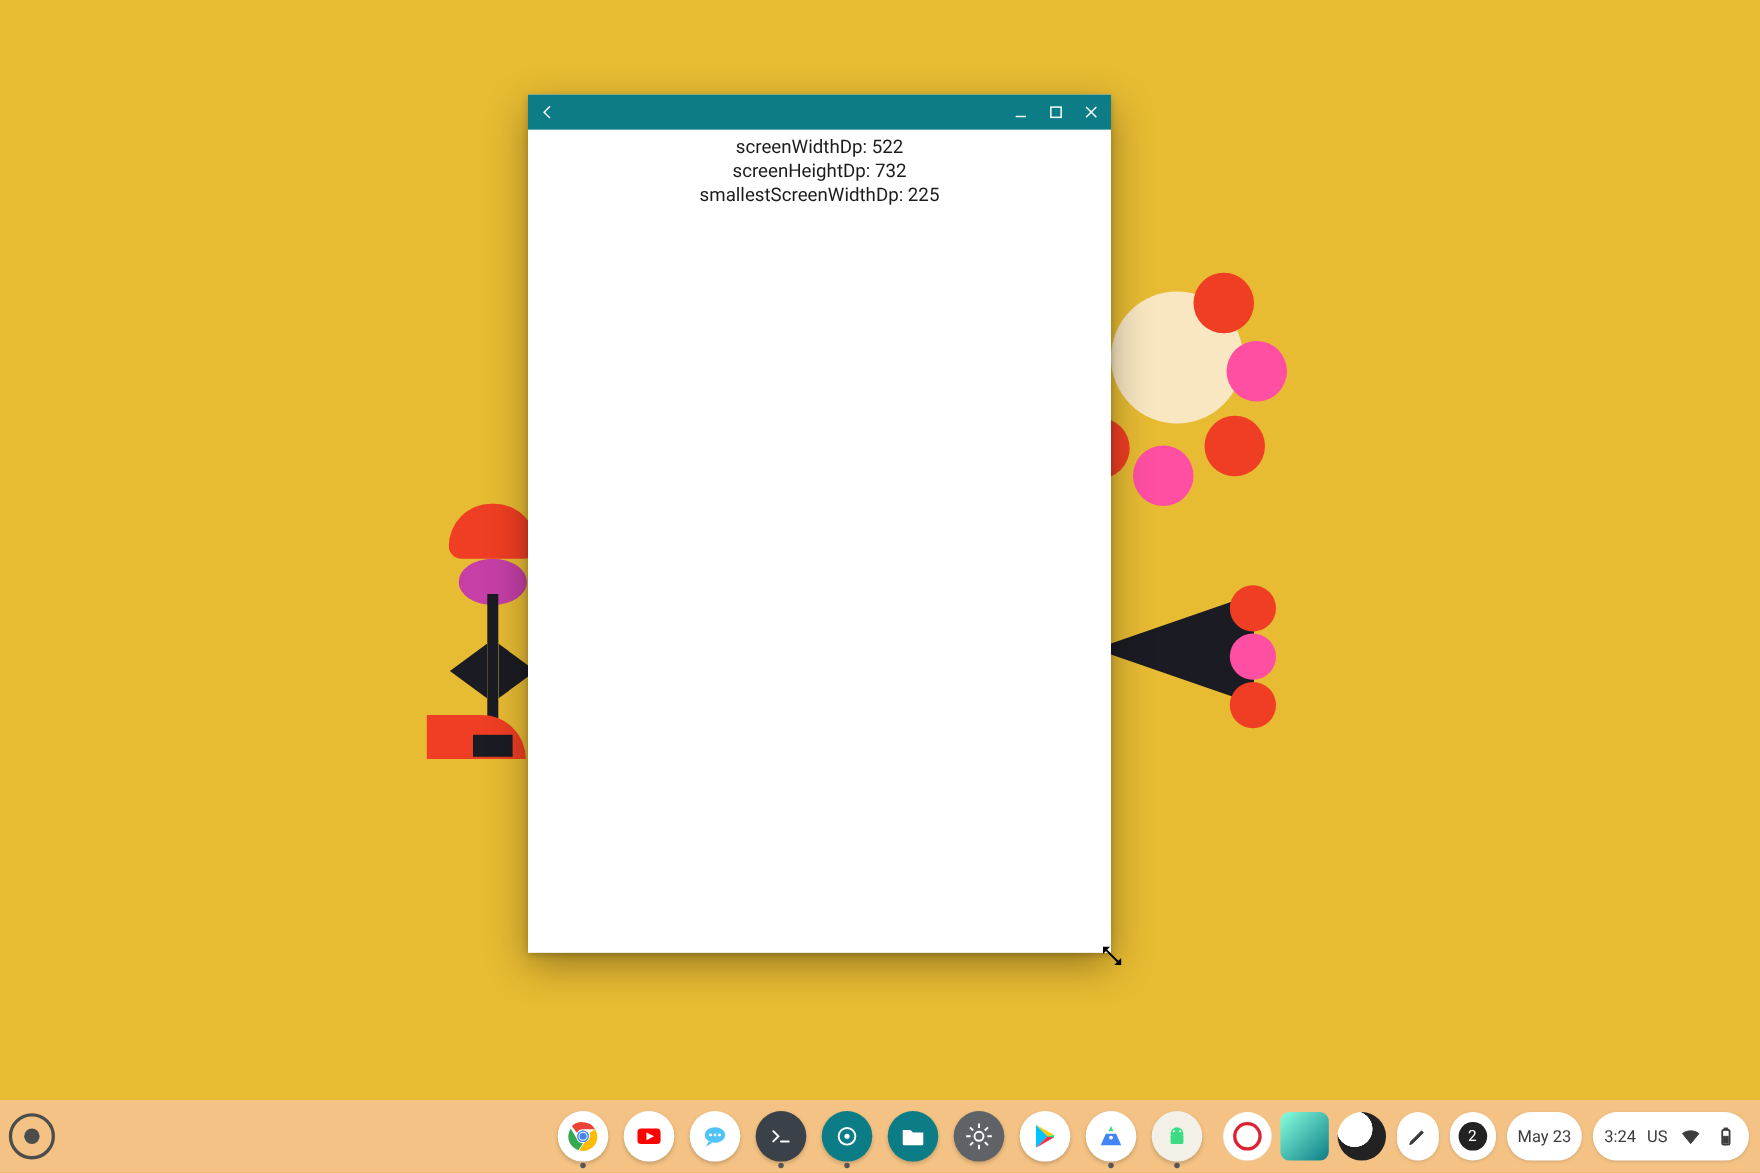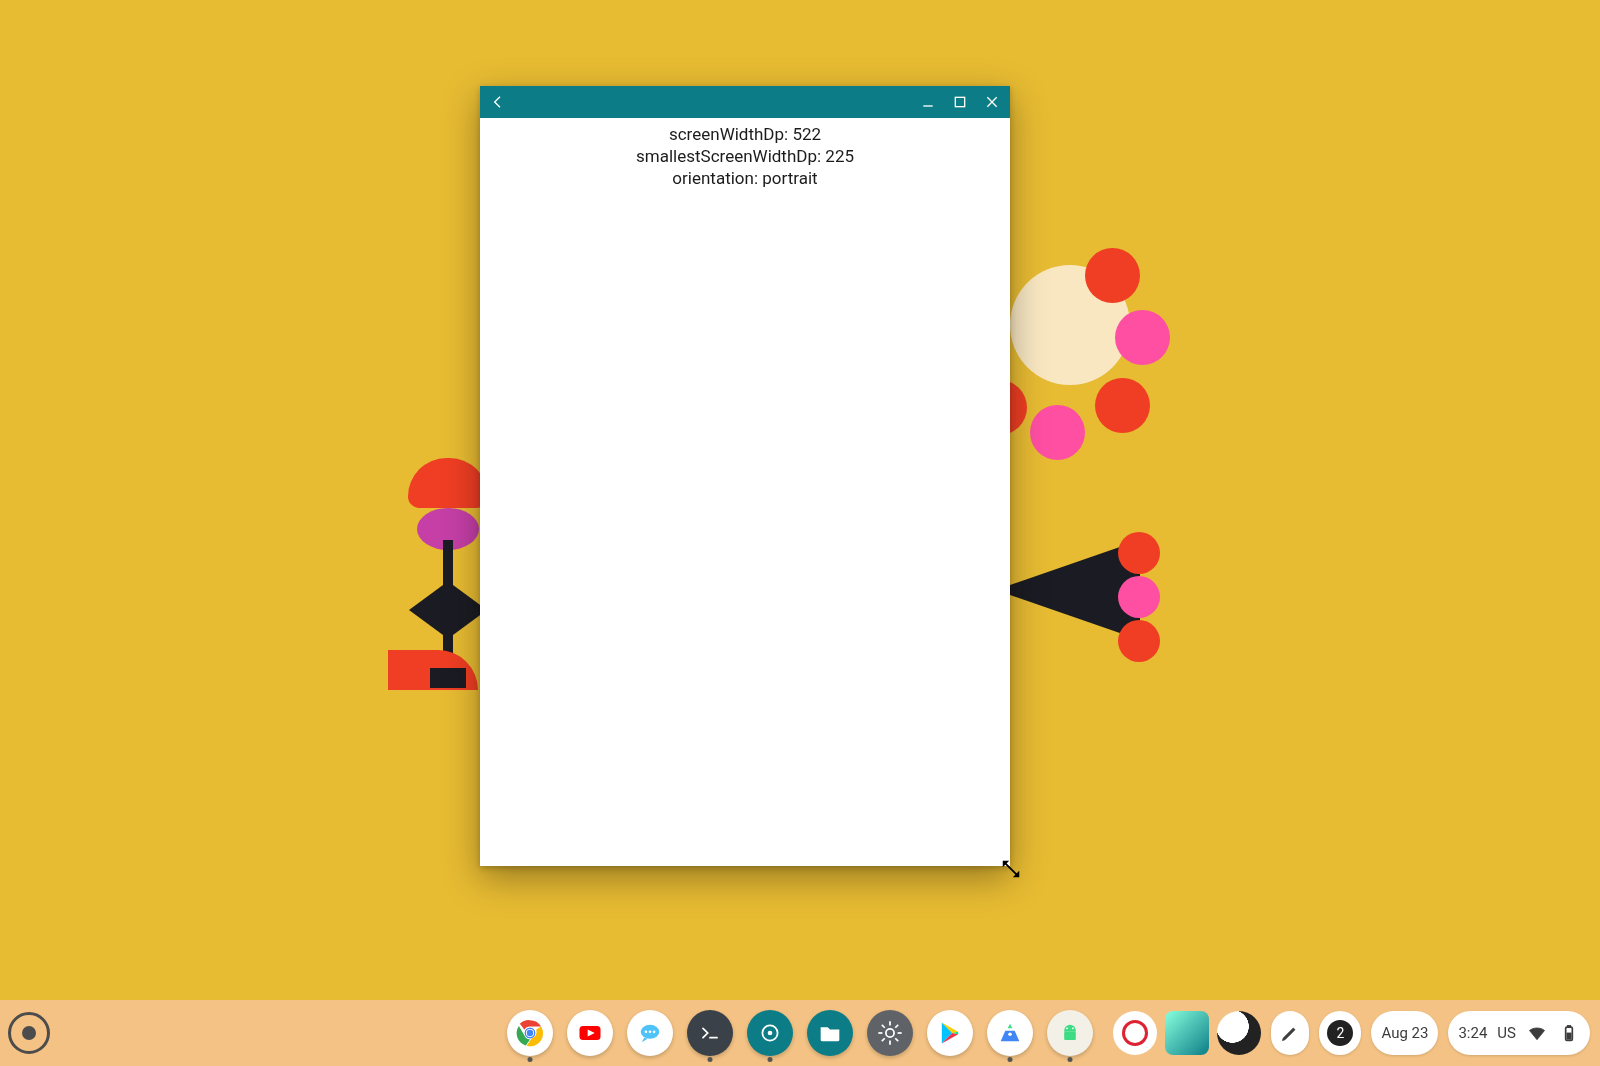--- a/index.html
+++ b/index.html
@@ -183,22 +183,22 @@
       </div>
       <div class="tb-btn">
         <svg viewBox="0 0 24 24">
             <path d="M5 5 L19 19 M19 5 L5 19"></path>
           </svg>
       </div>
     </div>
   </div>
   <div class="win-body">
     <p>screenWidthDp: 522</p>
+    <p>screenHeightDp: 732</p>
     <p>smallestScreenWidthDp: 225</p>
-    <p>orientation: portrait</p>
   </div>
 </div>
 
 <svg class="resize-cursor" viewBox="0 0 24 24">
   <path d="M3 3 L10 3 L3 10 Z" fill="#000"></path>
   <path d="M21 21 L14 21 L21 14 Z" fill="#000"></path>
   <line x1="5" y1="5" x2="19" y2="19" stroke="#000" stroke-width="2"></line>
 </svg>
 
 <div class="shelf">
@@ -323,21 +323,21 @@
             <path d="M3 21l3-1 12-12-2-2L4 18z" fill="#3c3c3c"></path>
           </svg>
       </span>
     </div>
 
     <div class="tray-group small">
       <span class="badge-circle">2</span>
     </div>
 
     <div class="tray-group">
-      <span>Aug 23</span>
+      <span>May 23</span>
     </div>
 
     <div class="tray-group">
       <span>3:24</span>
       <span>US</span>
       <span class="tray-icon">
         <svg viewBox="0 0 24 24">
             <path d="M12 20l9-11c-5-4-13-4-18 0z" fill="#3c3c3c"></path>
           </svg>
       </span>

